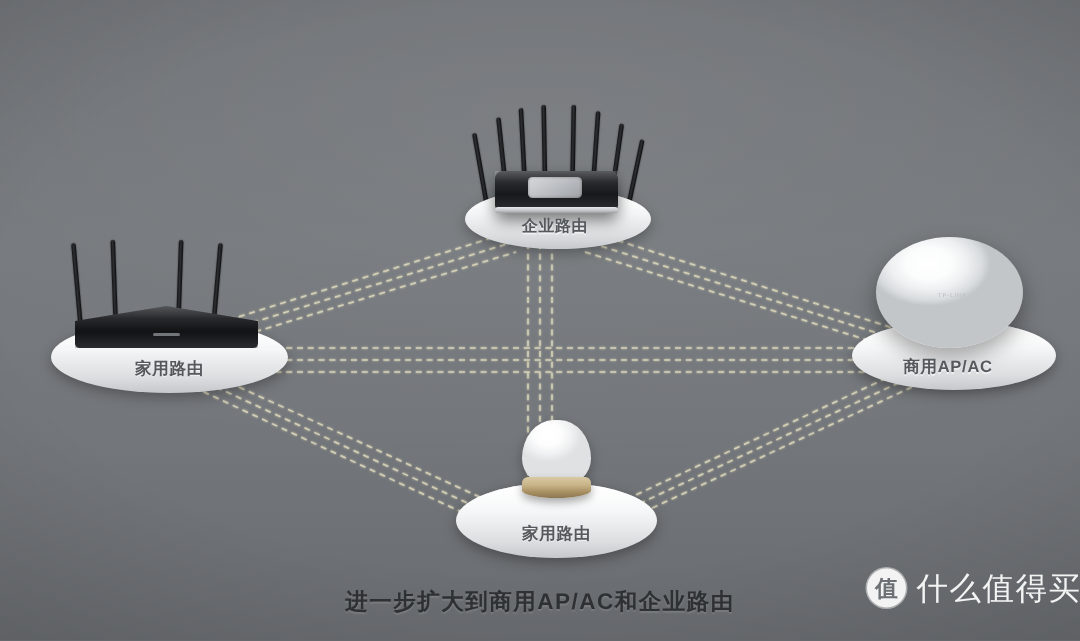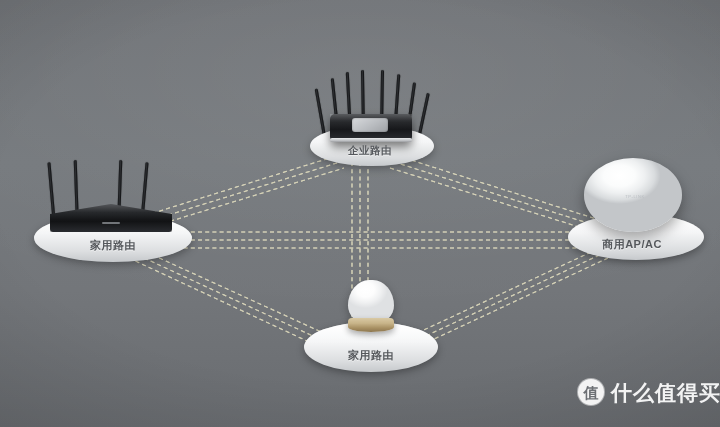--- a/index.html
+++ b/index.html
@@ -190,21 +190,21 @@
     justify-content: center;
     color: #6e7175;
     font-size: 15px;
     font-weight: bold;
     line-height: 1;
     box-shadow: 0 0 0 1px rgba(255,255,255,0.5);
   }
   .wm-text {
     color: #ffffff;
     font-size: 21px;
-    font-weight: bold;
+    font-weight: normal;
     letter-spacing: 1px;
     line-height: 1;
     white-space: nowrap;
   }
 </style>
 </head>
 <body>
 
 <div id="scene">
 
@@ -333,19 +333,20 @@
     </div>
 
     <div class="cyl-top" style="left:52px; top:12px; width:46px; height:44px;"></div>
     <div class="cyl-gold" style="left:52px; top:50px; width:46px; height:14px;"></div>
 
     <div class="pedestal-label" style="top:80px; font-size:11px;">家用路由</div>
   </div>
 
   <div class="backdrop-vignette"></div>
 
+  <div class="caption" style="top:392px; font-size:15px;">进一步扩大到商用AP/AC和企业路由</div>
 
   <div class="watermark" style="left:578px; top:379px;">
     <div class="wm-logo">值</div>
     <div class="wm-text">什么值得买</div>
   </div>
 
 </div>
 
 </body></html>

